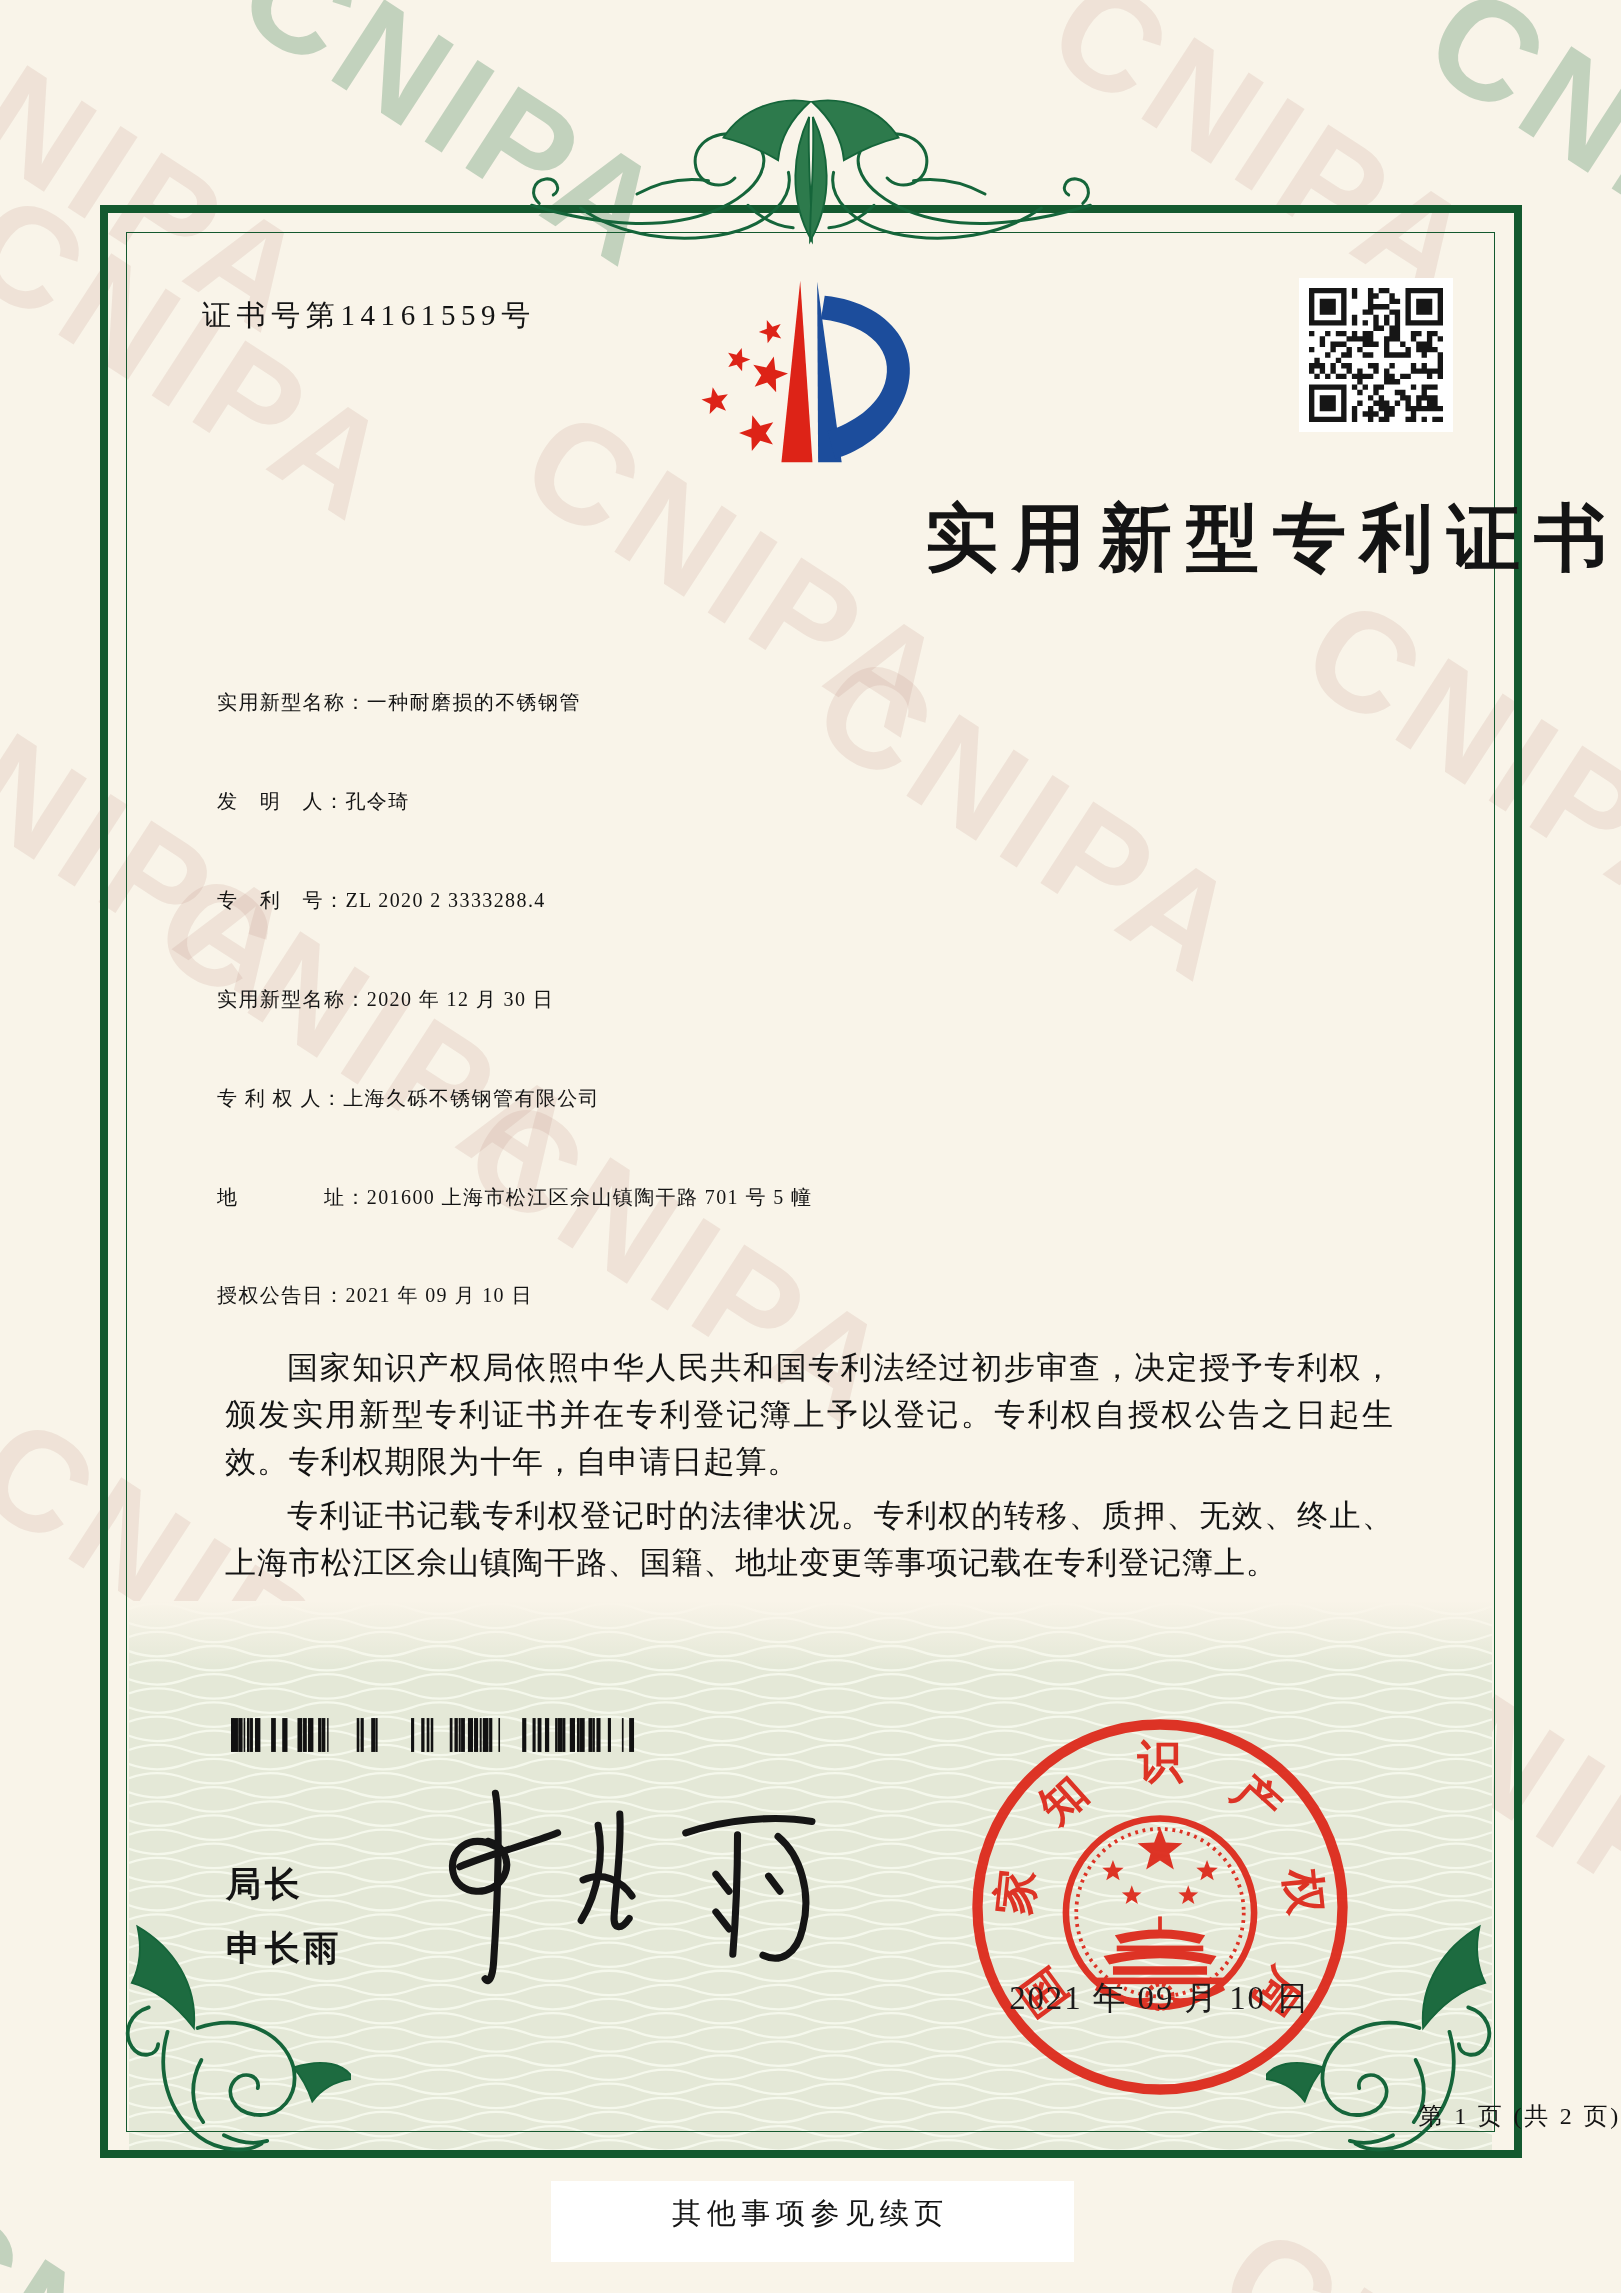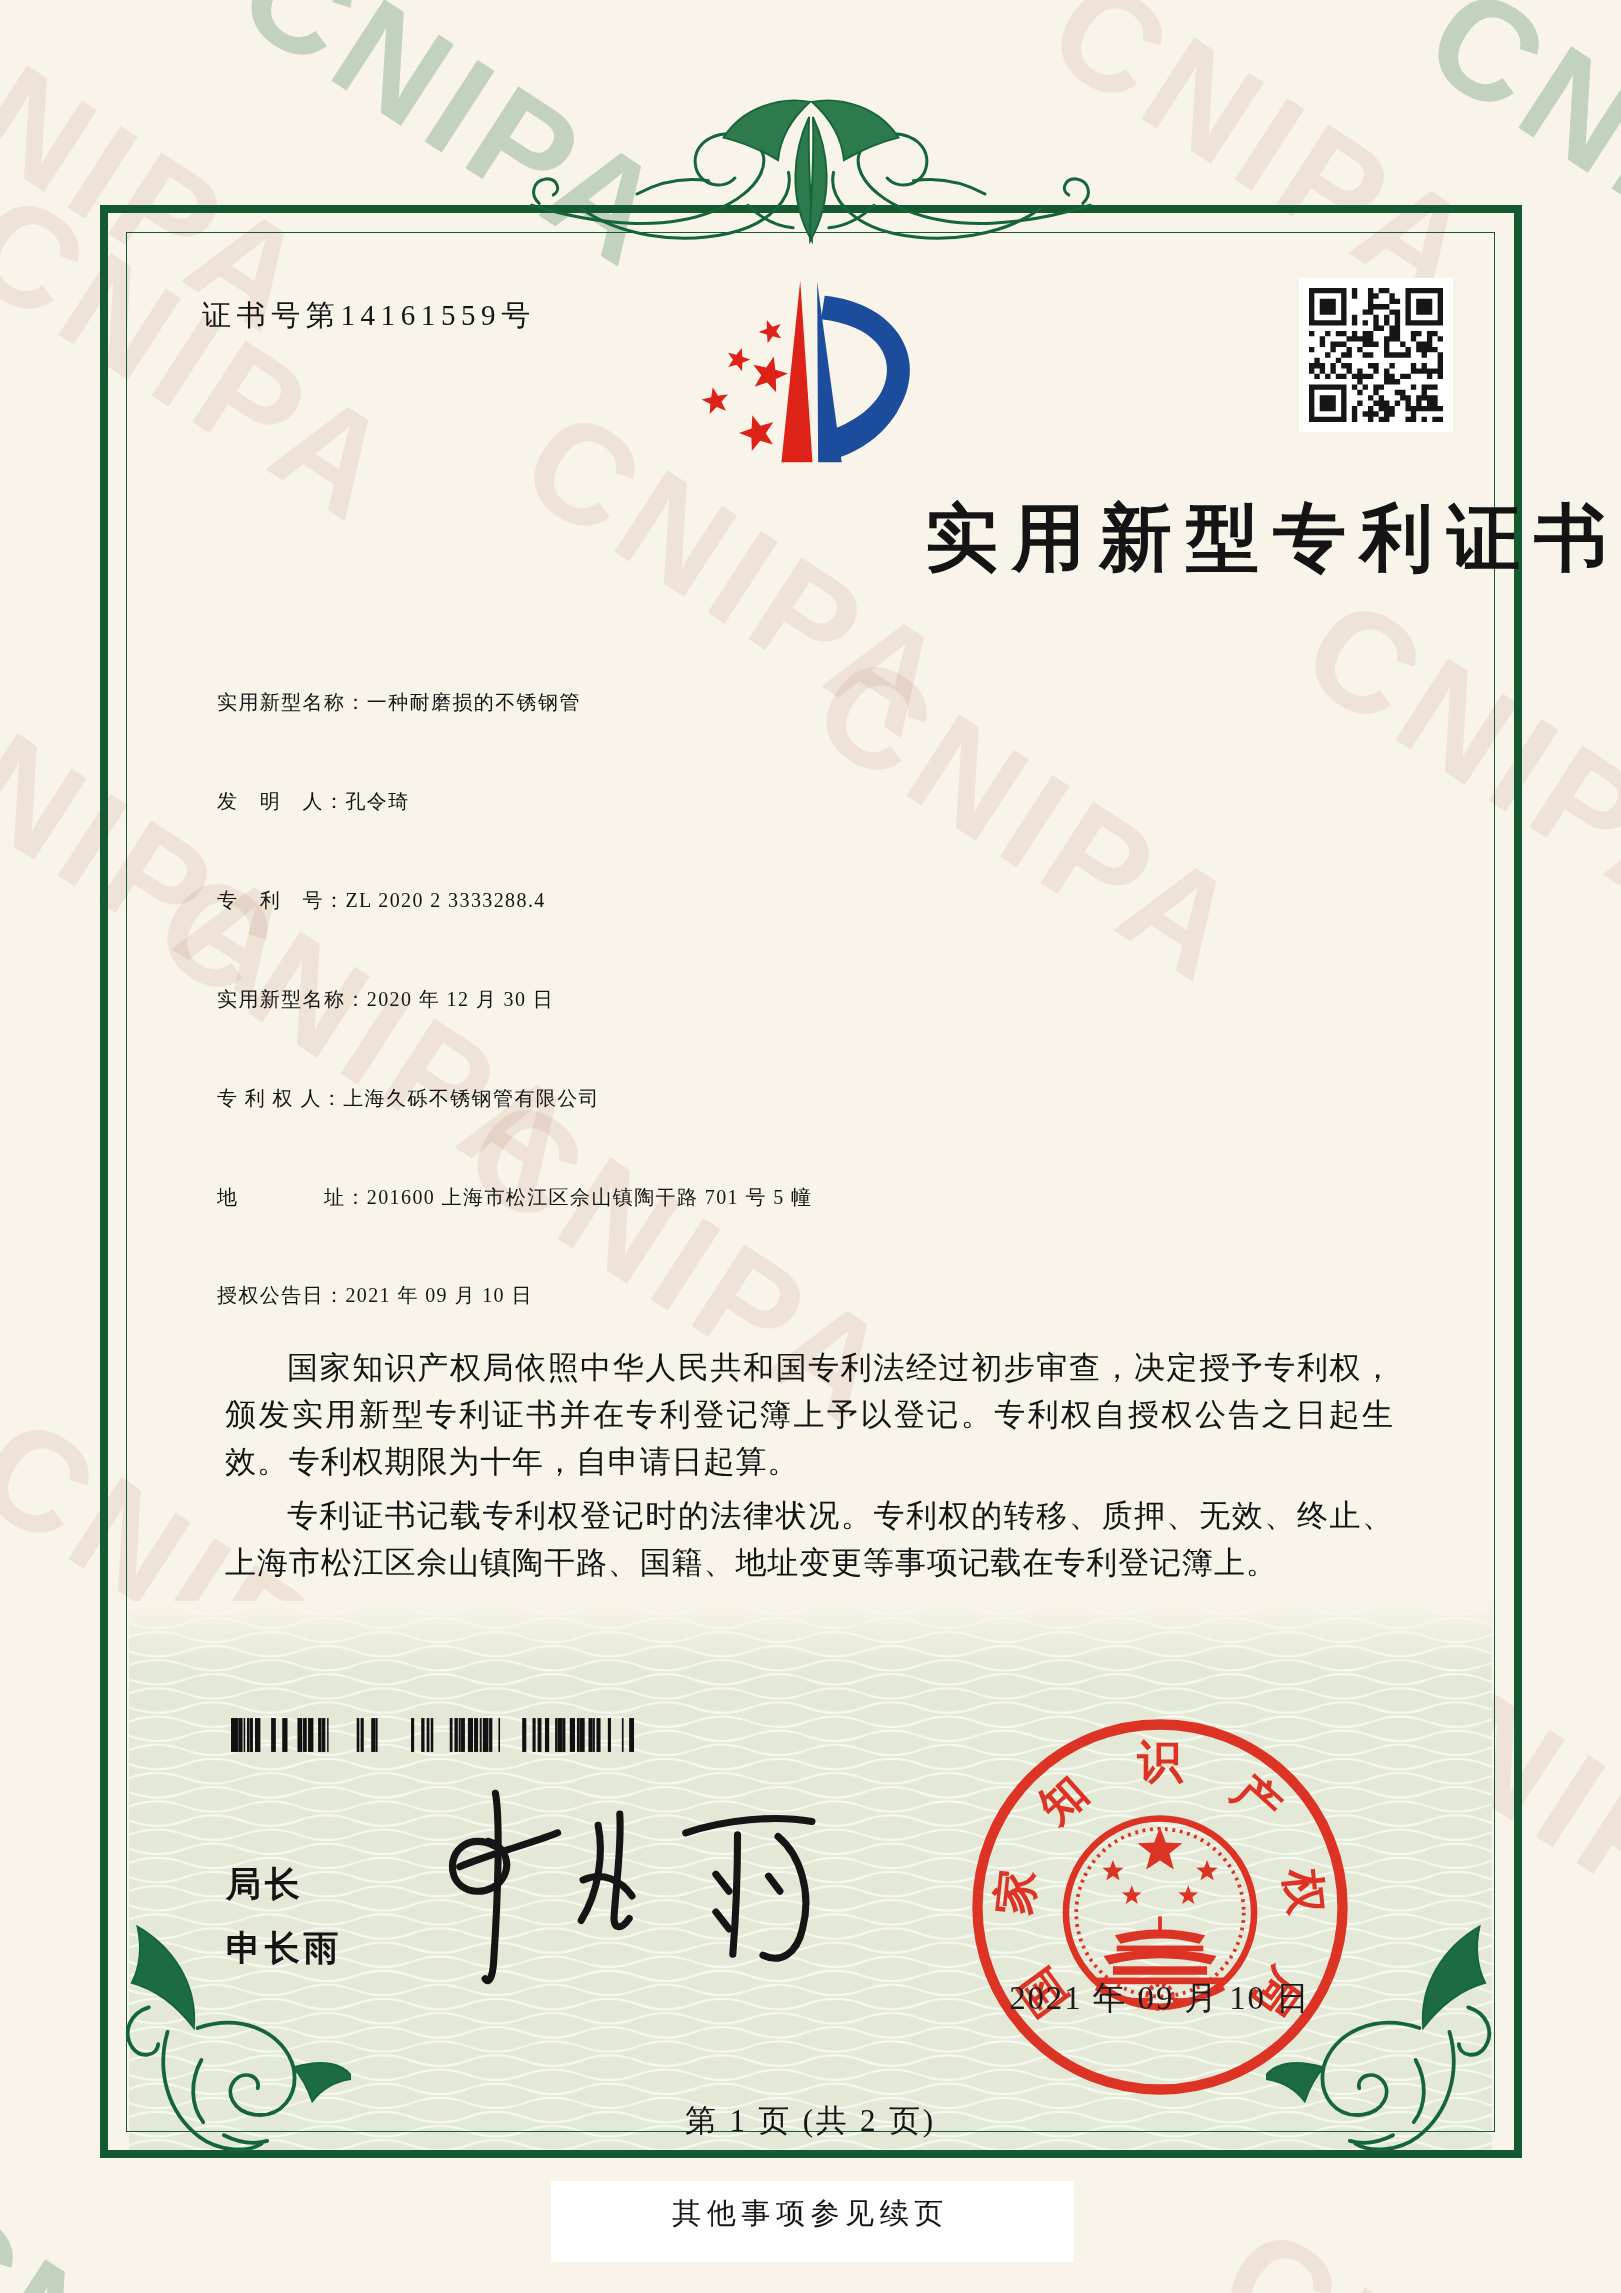--- a/index.html
+++ b/index.html
@@ -32,21 +32,21 @@
   .body-text p{margin:7px;text-indent:2em;}
   .qr-box{position:absolute;left:1299px;top:278px;width:154px;height:154px;background:#ffffff;}
   .qr-box svg{position:absolute;left:10.4px;top:10.4px;}
   .barcode{position:absolute;left:231px;top:1718px;}
   .duty{position:absolute;left:226px;top:1861px;font-family:Liberation Serif, serif;
       font-weight:600;font-size:35px;letter-spacing:3.8px;}
   .duty-name{position:absolute;left:226px;top:1925px;font-family:Liberation Mono, monospace;
       font-weight:600;font-size:35px;letter-spacing:3.8px;}
   .sig{position:absolute;left:405px;top:1778px;}
   .seal{position:absolute;left:953px;top:1700px;opacity:.95;}
-  .page-num{position:absolute;left:0;right:0;top:2100px;text-align:center;font-size:31px;letter-spacing:2.8px;}
+  .page-num{position:absolute;left:0;right:0;top:2100px;text-align:right;font-size:24px;letter-spacing:2.8px;}
   .white-strip{position:absolute;left:551px;top:2181px;width:523px;height:81px;background:#ffffff;}
   .cont-note{position:absolute;left:0;right:0;top:2194px;text-align:center;font-size:29px;letter-spacing:5.6px;}
   .orn-top{position:absolute;left:524px;top:83px;}
   .corner{position:absolute;top:1919px;}
   .corner.left{left:111px;}
   .corner.right{left:1266px;transform:scaleX(-1);}
   .logo{position:absolute;left:692px;top:273px;}
 </style>
 </head>
 <body>

